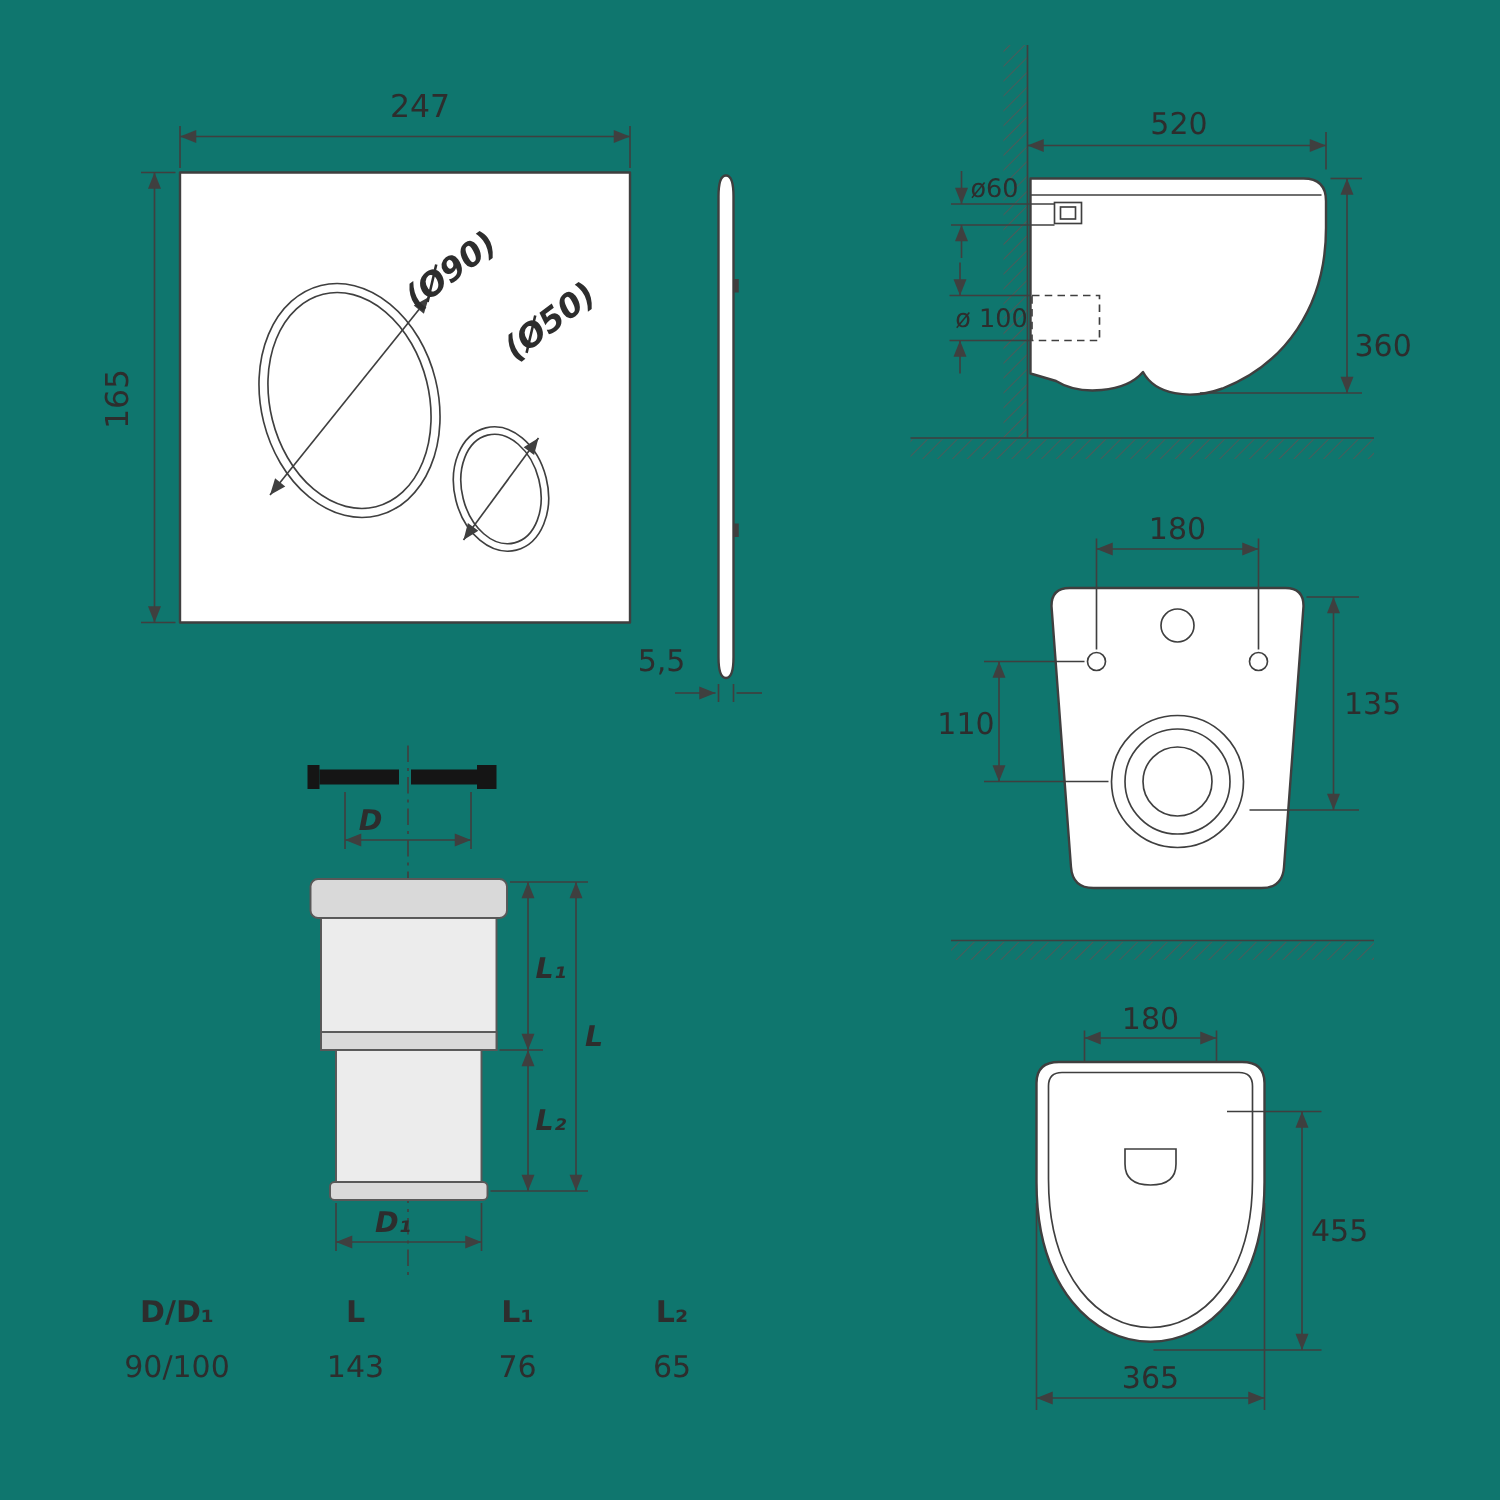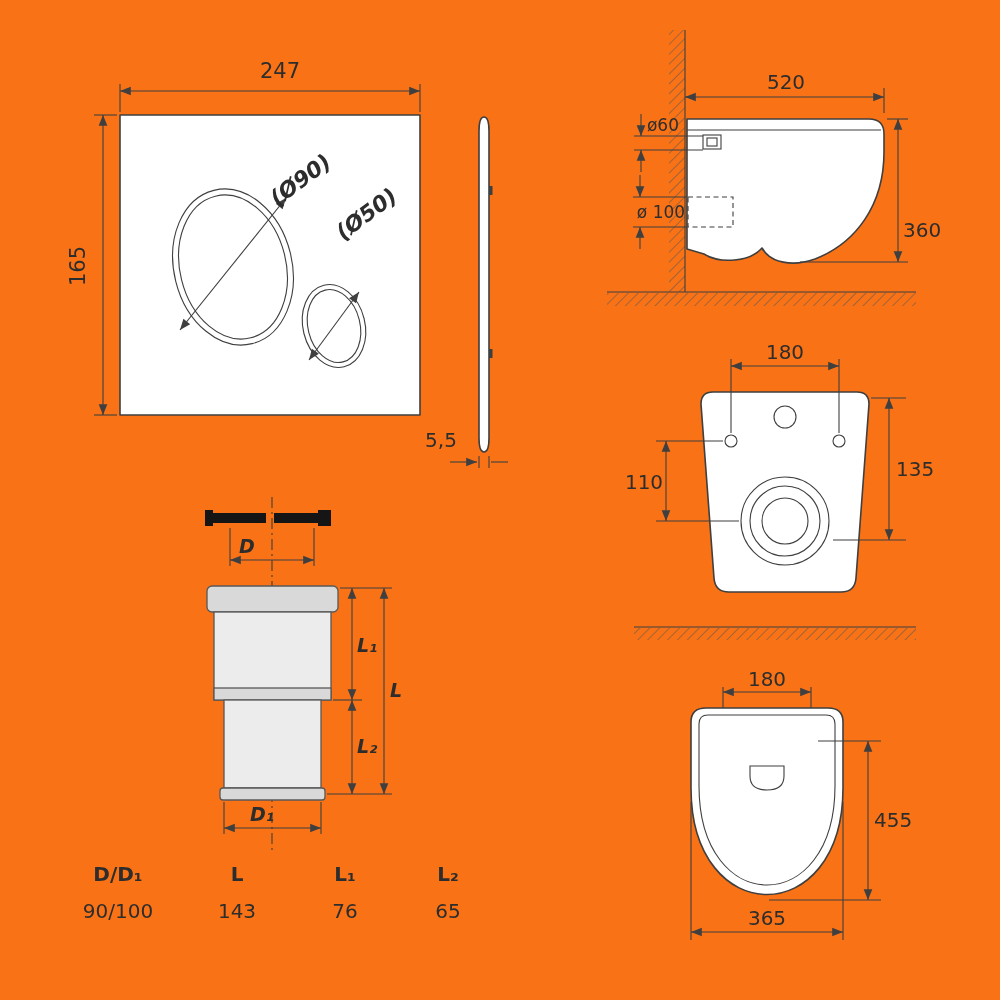--- a/index.html
+++ b/index.html
@@ -1,16 +1,16 @@
 <!DOCTYPE html>
 <html><head>
 <meta charset="utf-8">
 <style>
   html,body{margin:0;padding:0;background:#ffffff;}
-  .canvas{position:relative;width:1000px;height:1000px;background:#f97316;overflow:hidden;
+  .canvas{position:relative;width:1000px;height:1000px;background:#0f766e;overflow:hidden;
           font-family:"DejaVu Sans","Liberation Sans",sans-serif;}
   svg text{fill:#2d2d2d;font-family:"DejaVu Sans","Liberation Sans",sans-serif;}
   .t20{font-size:20px;}
   .t21{font-size:21px;}
   .t17{font-size:17px;}
   .t22i{font-size:22px;font-style:italic;font-weight:bold;}
   .t19i{font-size:19px;font-style:italic;font-weight:bold;}
   .th{font-size:20px;font-weight:bold;}
   .tv{font-size:20px;}
   .outline{fill:#ffffff;stroke:#3f3f3f;stroke-width:1.6;stroke-linejoin:round;}

